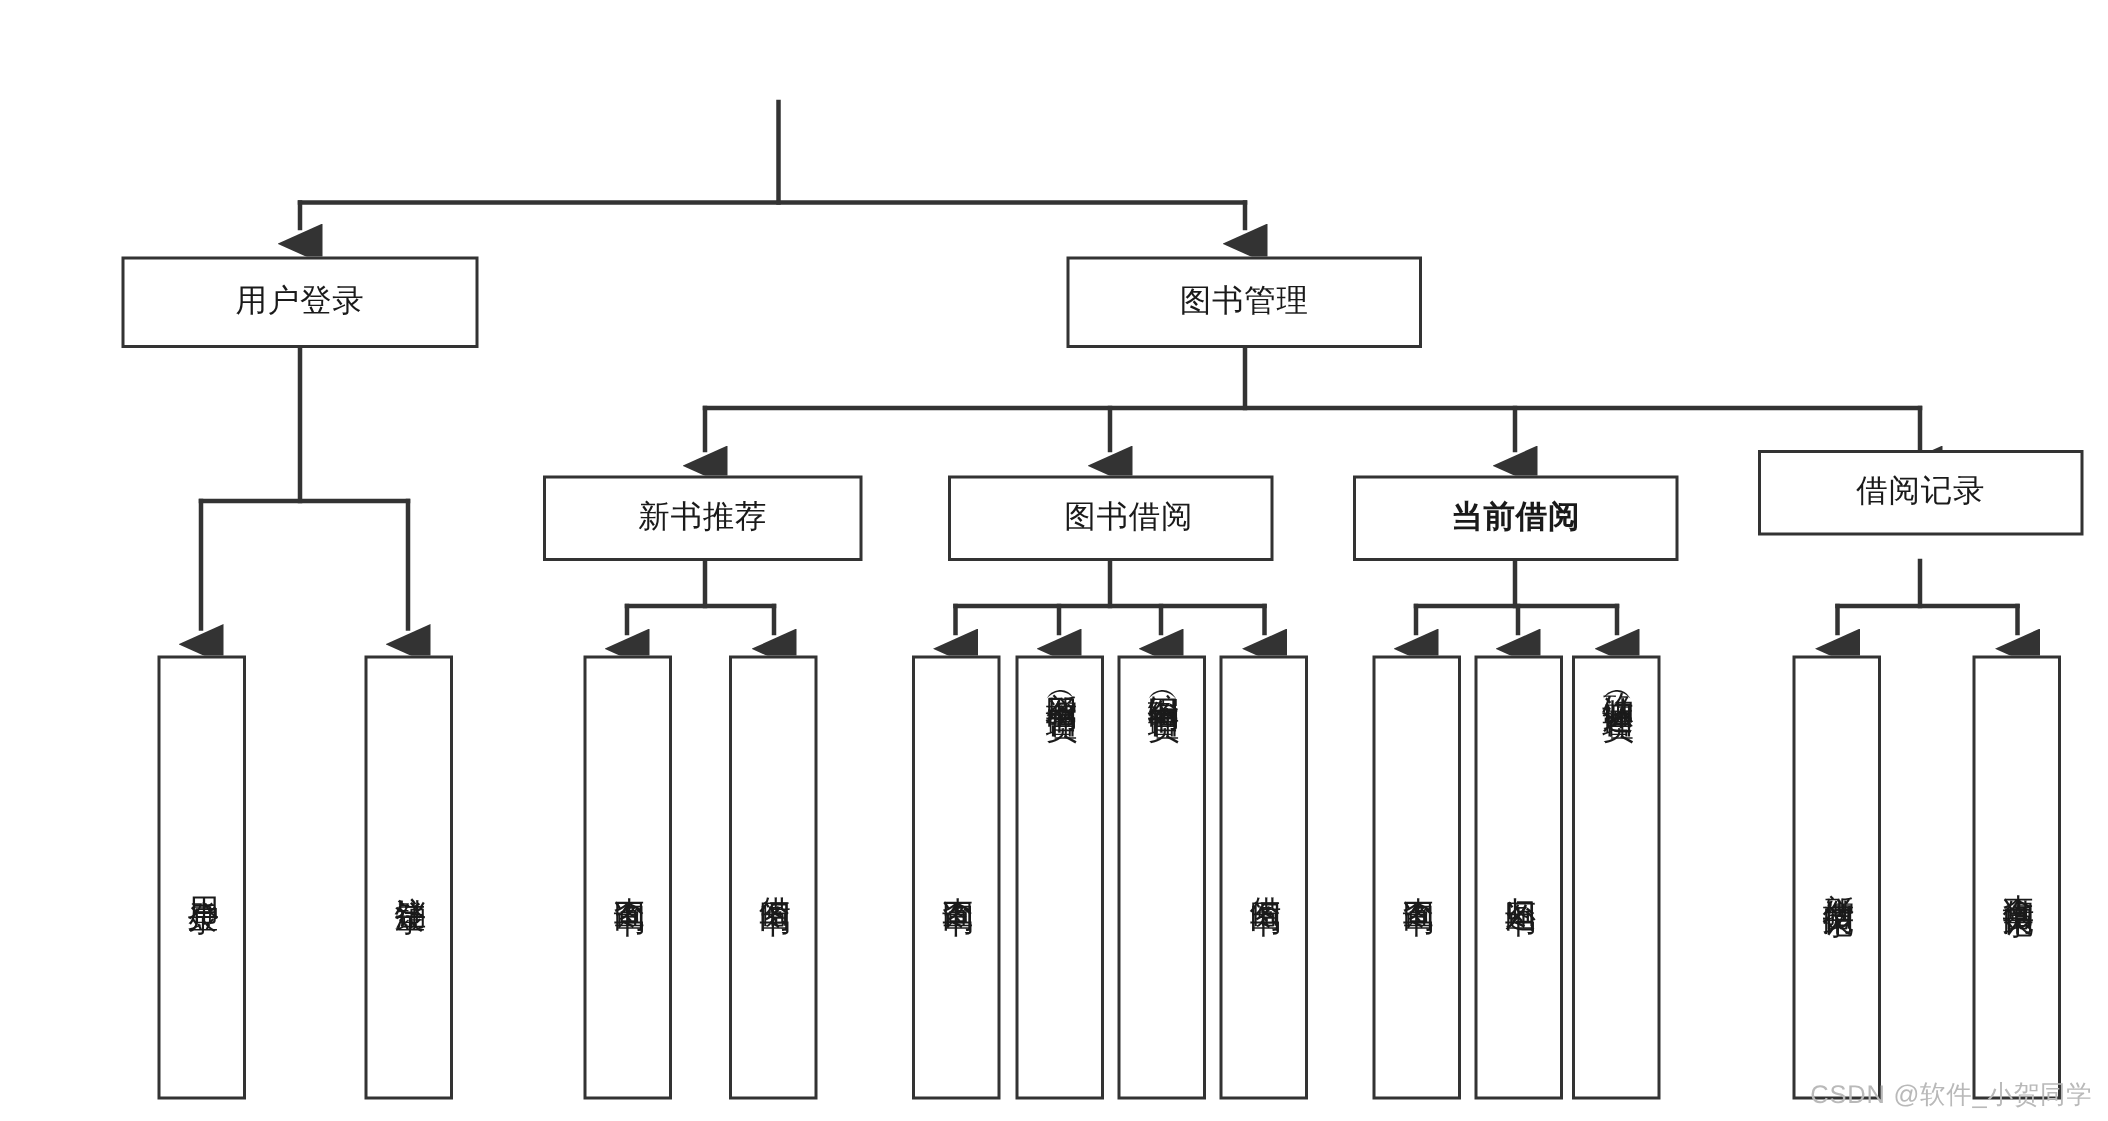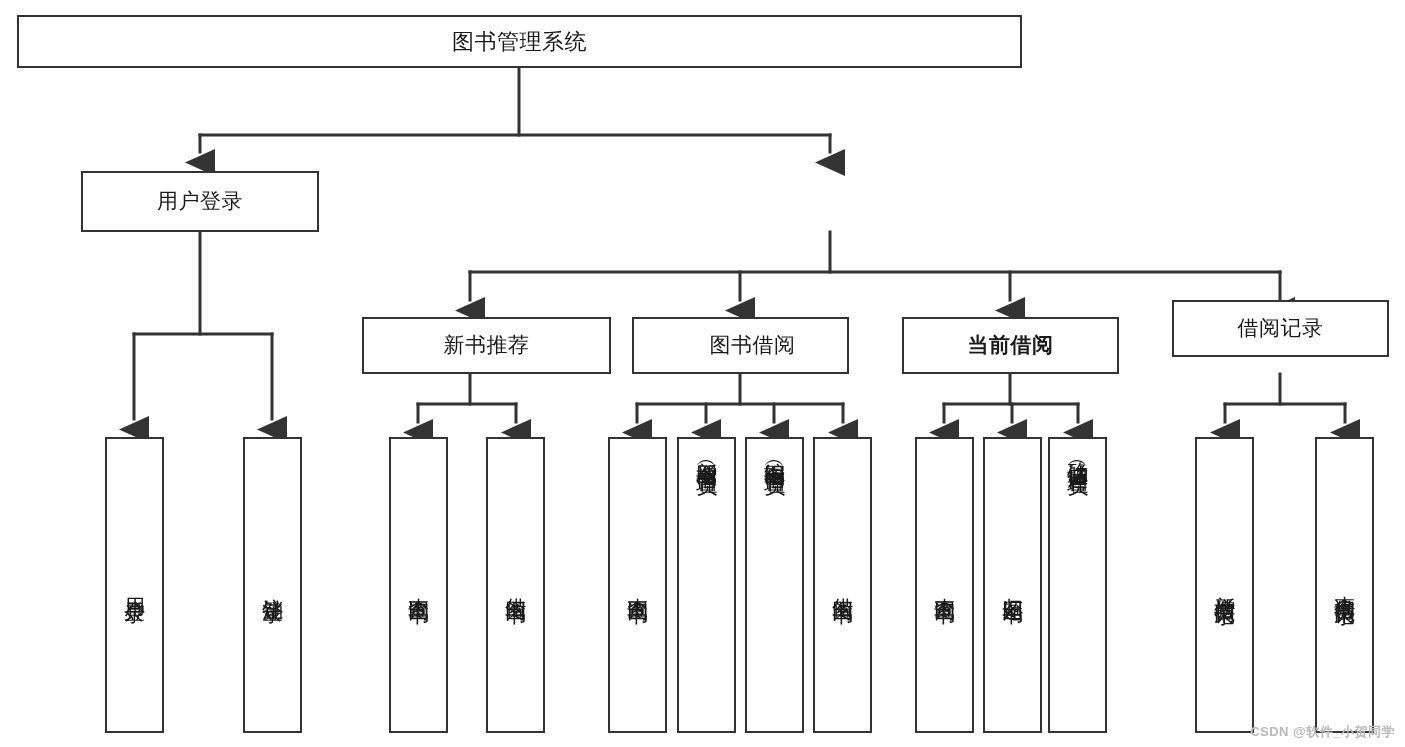--- a/index.html
+++ b/index.html
@@ -63,26 +63,25 @@
     align-items: center;
     padding-top: 0;
   }
   #root-node .label {
     font-size: 22px;
   }
   #watermark {
     position: absolute;
     right: 10px;
     bottom: 6px;
-    font-size: 13px;
+    font-size: 17px;
     color: #b9b9b9;
     white-space: nowrap;
     z-index: 5;
     letter-spacing: 0.5px;
-    font-weight: bold;
   }
 </style>
 </head>
 <body>
 
 <div id="canvas">
 
   <svg id="edges" viewBox="0 0 1405 747" xmlns="http://www.w3.org/2000/svg">
     <defs>
       <marker id="arrow" markerWidth="9" markerHeight="10" refX="1" refY="5" orient="auto" markerUnits="strokeWidth">
@@ -126,29 +125,29 @@
       <path d="M1012,404 L1012,422" marker-end="url(#arrow)"></path>
       <path d="M1078,404 L1078,422" marker-end="url(#arrow)"></path>
 
       <path d="M1280,374 L1280,404"></path>
       <path d="M1225,404 L1345,404"></path>
       <path d="M1225,404 L1225,422" marker-end="url(#arrow)"></path>
       <path d="M1345,404 L1345,422" marker-end="url(#arrow)"></path>
     </g>
   </svg>
 
-  <div class="node horizontal" id="root-node" style="left:17px; top:15px; width:1005px; height:53px;">
-    <span class="label">图书管理系统</span>
-  </div>
 
   <div class="node horizontal" style="left:81px; top:171px; width:238px; height:61px;">
     <span class="label">用户登录</span>
   </div>
-
-  <div class="node horizontal" style="left:362px; top:317px; width:249px; height:57px;">
+  <div class="node horizontal" style="left:711px; top:171px; width:237px; height:61px;">
+    <span class="label">图书管理</span>
+  </div>
+
+  <div class="node horizontal" style="left:362px; top:317px; width:213px; height:57px;">
     <span class="label">新书推荐</span>
   </div>
   <div class="node horizontal" style="left:632px; top:317px; width:217px; height:57px;padding-left:24px;">
     <span class="label">图书借阅</span>
   </div>
   <div class="node horizontal" style="left:902px; top:317px; width:217px; height:57px;font-weight:bold;">
     <span class="label">当前借阅</span>
   </div>
   <div class="node horizontal" style="left:1172px; top:300px; width:217px; height:57px;">
     <span class="label">借阅记录</span>

